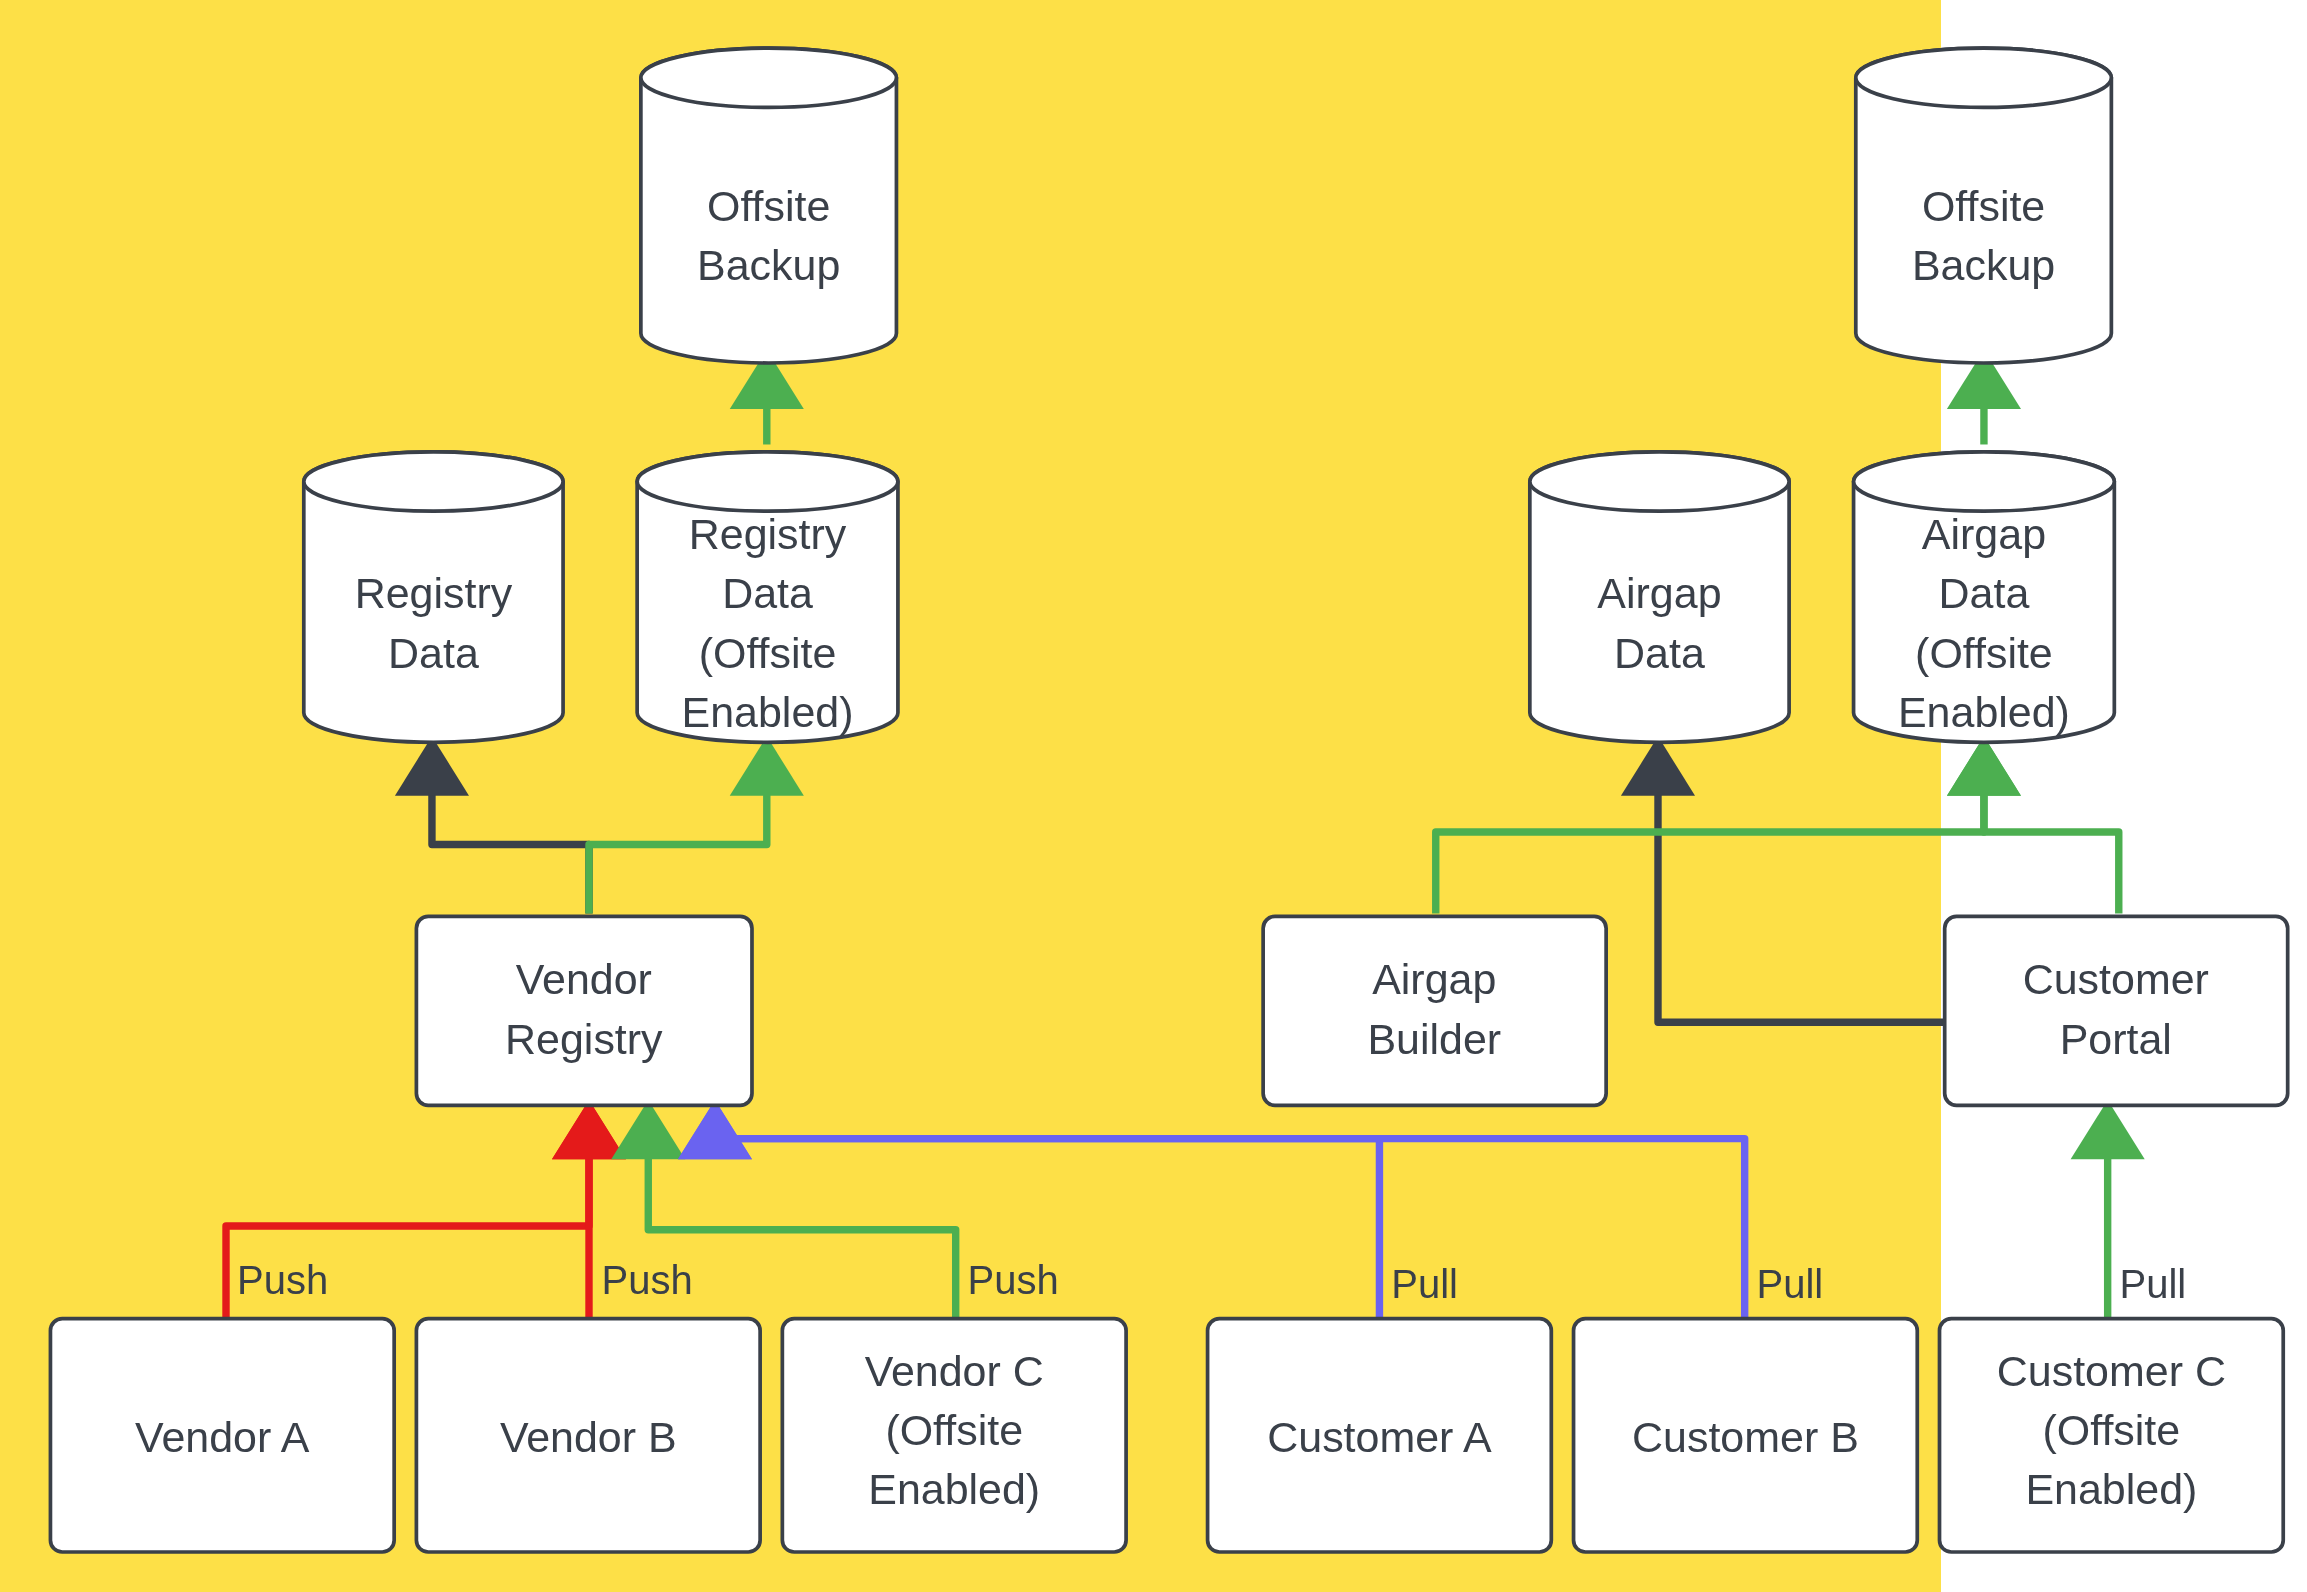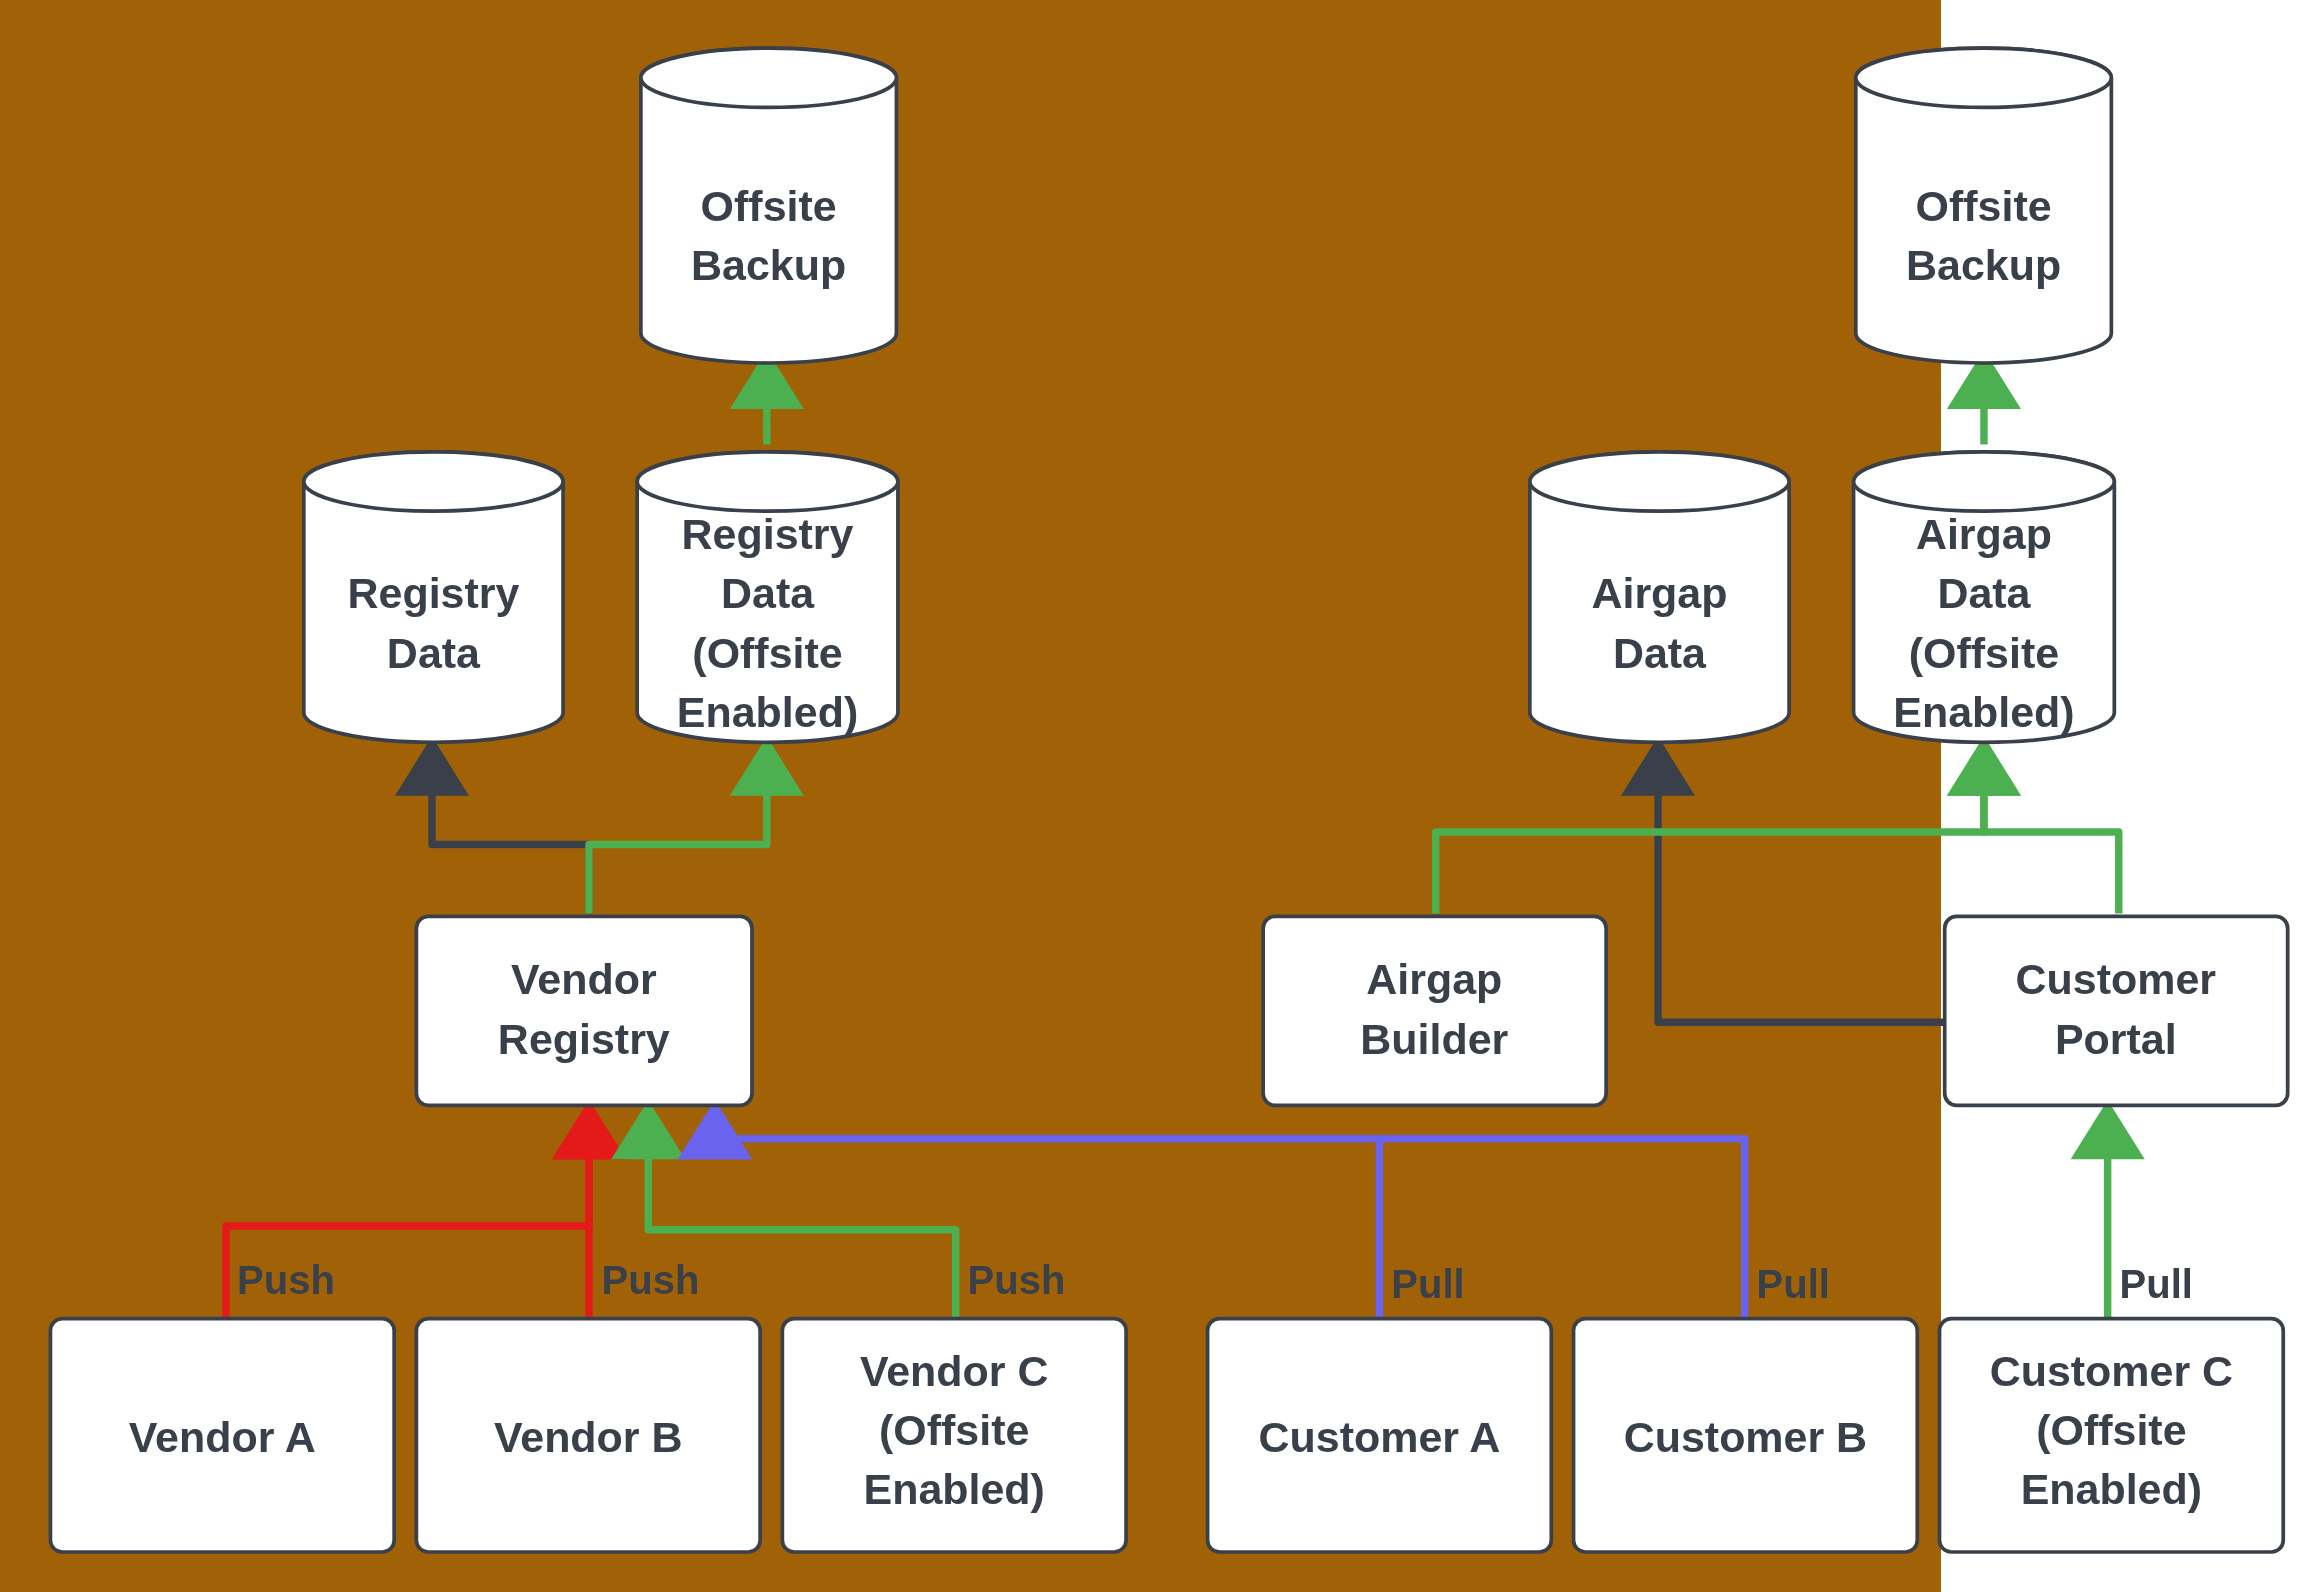--- a/index.html
+++ b/index.html
@@ -4,23 +4,22 @@
 <style>
   html, body {
     margin: 0;
     padding: 0;
     background: #ffffff;
   }
   #diagram-root {
     position: relative;
     width: 1941px;
     height: 1592px;
-    background: #a16207;
+    background: #fde047;
     font-family: "Liberation Sans", sans-serif;
-    font-weight: bold;
   }
   svg#flow {
     display: block;
     width: 2307px;
     height: 1592px;
   }
   .node-label {
     font-family: "Liberation Sans", sans-serif;
     font-size: 58px;
     fill: #3a4049;

